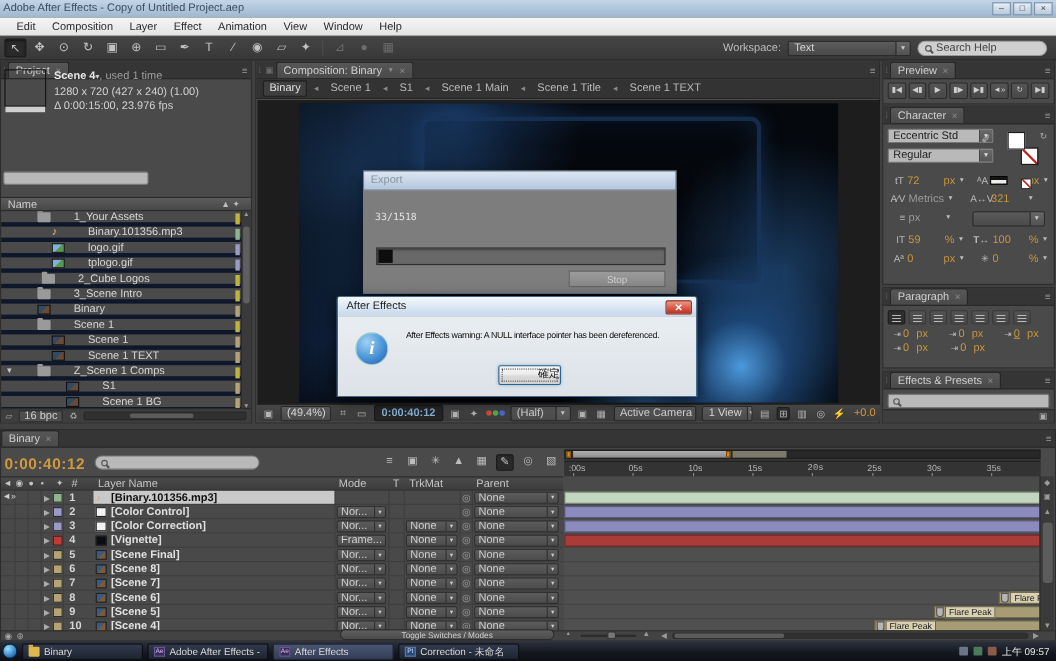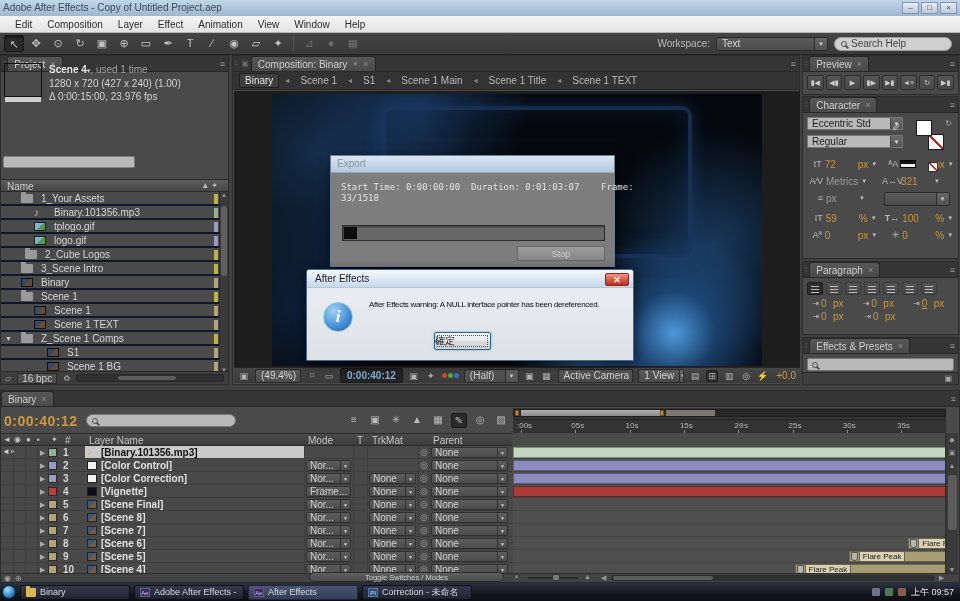--- a/index.html
+++ b/index.html
@@ -40,21 +40,21 @@
 .proj-info{position:absolute;left:0;top:4px;width:227px;height:78px;display:flex;gap:7px;padding:3px}
 .thumb{width:38px;height:34px;background:linear-gradient(135deg,#0a1828 30%,#1c3e60 45%,#0a1categ828 60%),#0a1626;border:1px solid #111;position:relative}
 .thumb::after{content:"";position:absolute;left:0;bottom:-6px;width:100%;height:5px;background:#cfcfcf}
 .pi-text{line-height:13px;color:#d2d2d2}
 .pi-text b{color:#e8e8e8}
 .pi-dim{color:#9f9f9f}
 .proj-filter{position:absolute;left:2px;top:100px;width:132px;height:12px;background:#b9b9b9;border:1px solid #7f7f7f;border-radius:2px}
 .name-hd{position:absolute;left:0;top:123px;width:227px;height:13px;background:linear-gradient(#5c5c5c,#474747);border-top:1px solid #2a2a2a;border-bottom:1px solid #2a2a2a;color:#cfcfcf;padding:1px 6px}
 .name-hd .hic{position:absolute;right:10px;top:1px;color:#bbb;font-size:8px}
 #proj-list{position:absolute;left:0;top:136px;width:219px;height:181px;overflow:hidden}
-.prow{position:relative;height:14px;border-bottom:2px solid #0f172a;display:flex;align-items:center;gap:8px}
+.prow{position:relative;height:14px;border-bottom:4px solid #0f172a;display:flex;align-items:center;gap:21px}
 .prow .pname{color:#d6d6d6;white-space:nowrap}
 .pchip{position:absolute;right:2px;top:2px;width:4px;height:10px}
 .picon{width:12px;height:9px;flex:0 0 auto;position:relative}
 .picon.folder{background:#9a9a9a;border-radius:0 1px 1px 1px}
 .picon.folder::before{content:"";position:absolute;left:0;top:-2px;width:5px;height:2px;background:#9a9a9a;border-radius:1px 1px 0 0}
 .picon.audio{background:transparent;color:#d8c27a;font-size:10px;line-height:9px}
 .picon.image{background:linear-gradient(135deg,#7fb2d8 50%,#569a50 50%);border:1px solid #222}
 .picon.comp{background:linear-gradient(135deg,#304a68 50%,#6a4a32 50%);border:1px solid #111}
 .pcaret{color:#c9c9c9;font-size:7px;width:8px}
 #proj-scroll{position:absolute;right:0;top:136px;width:9px;height:181px;background:#3a3a3a;border-left:1px solid #2c2c2c}
@@ -189,21 +189,21 @@
 #export-dlg .dbody{position:relative;height:94px;font-family:"DejaVu Sans Mono",monospace;color:#e2e2e2;font-size:9px}
 #export-dlg .stats{position:absolute;left:10px;top:9px;line-height:11px;white-space:pre}
 #export-dlg .pbar{position:absolute;left:11px;top:52px;width:263px;height:16px;background:#686868;border:1px solid #2e2e2e;box-shadow:inset 1px 1px 2px #3a3a3a}
 #export-dlg .pfill{position:absolute;left:1px;top:1px;width:13px;height:12px;background:#0d0d0d}
 #export-dlg .stopbtn{position:absolute;right:9px;bottom:6px;width:88px;height:15px;background:linear-gradient(#9c9c9c,#878787);border:1px solid #666;color:#cfcfcf;text-align:center;line-height:14px;font-size:9px;font-family:"Liberation Sans",sans-serif}
 #warn-dlg{position:absolute;left:306px;top:269px;width:328px;height:92px;background:linear-gradient(#ecf0f4,#dde2e8);border:1px solid #46698c;border-radius:3px 3px 0 0;box-shadow:0 4px 14px rgba(0,0,0,.65);z-index:50}
 #warn-dlg .dtitle{height:18px;background:linear-gradient(#f4f8fc,#d4e2f0 70%,#c6d8ea);border-bottom:1px solid #b6c6d6;border-radius:3px 3px 0 0;color:#1c1c1c;padding:3px 8px;font-size:10px}
 #warn-dlg .closex{position:absolute;right:4px;top:3px;width:24px;height:13px;background:linear-gradient(#ee9686,#d6543e 60%,#b83020);border:1px solid #8e2417;border-radius:2px;color:#fff;font-size:9px;line-height:12px;text-align:center;font-weight:bold}
 .infoicon{position:absolute;left:16px;top:32px;width:30px;height:30px;border-radius:50%;background:radial-gradient(circle at 34% 28%,#9fd2f4,#4a94d8 55%,#1c5aa8);border:1px solid #9cc;color:#fff;font-family:"Liberation Serif",serif;font-style:italic;font-weight:bold;font-size:17px;text-align:center;line-height:28px}
 #warn-dlg .msg{position:absolute;left:62px;top:30px;width:262px;color:#0c0c0c;font-size:8px;letter-spacing:-.3px;white-space:nowrap}
-#warn-dlg .okbtn{position:absolute;left:127px;top:62px;width:57px;height:18px;background:linear-gradient(#f7f7f7,#ececec 45%,#dadada 55%,#d0d0d0);border:1px solid #2c628b;border-radius:2px;color:#111;font-size:10px;text-align:left;line-height:16px;outline:1px dotted #555;outline-offset:-4px;box-shadow:0 0 3px #7ab0d4}
+#warn-dlg .okbtn{position:absolute;left:146px;top:62px;width:57px;height:18px;background:linear-gradient(#f7f7f7,#ececec 45%,#dadada 55%,#d0d0d0);border:1px solid #2c628b;border-radius:2px;color:#111;font-size:10px;text-align:right;line-height:16px;outline:1px dotted #555;outline-offset:-4px;box-shadow:0 0 3px #7ab0d4}
 
 
 #taskbar{position:absolute;left:0;top:583px;width:960px;height:18px;background:linear-gradient(#2b313e,#14171e 60%,#0c0e13);display:flex;align-items:center;gap:4px;padding:0 2px}
 .orb{width:14px;height:14px;border-radius:50%;background:radial-gradient(circle at 35% 30%,#9fe0f8,#3a8ad0 55%,#13406e);border:1px solid #0a2038;flex:0 0 auto}
 .tbtn{height:15px;min-width:110px;background:linear-gradient(#323a4c,#1d2330);border:1px solid #0c0f16;border-radius:2px;display:flex;align-items:center;gap:4px;padding:0 5px;color:#d8d8d8;font-size:9px;white-space:nowrap;overflow:hidden}
 .tbtn.active{background:linear-gradient(#4a5570,#333d56);border-color:#202739}
 .tb-ic{width:10px;height:9px;flex:0 0 auto;position:relative}
 .tb-ic.folder{background:#dcb84e;border-radius:0 1px 1px 1px}
 .tb-ic.folder::before{content:"";position:absolute;left:0;top:-2px;width:4px;height:2px;background:#dcb84e}
 .tb-ic.ae{background:#3a2a55;border:1px solid #6a5a9a;color:#cfc0f0;font-size:6px;line-height:8px;text-align:center}
@@ -303,27 +303,27 @@
     </div>
         <div class="prow" style="padding-left: 17px;">
       <span class="pcaret"></span>
       <span class="picon audio">♪</span>
       <span class="pname">Binary.101356.mp3</span>
       <span class="pchip" style="background: rgb(143, 180, 143);"></span>
     </div>
         <div class="prow" style="padding-left: 17px;">
       <span class="pcaret"></span>
       <span class="picon image"></span>
-      <span class="pname">tplogo.gif</span>
+      <span class="pname">logo.gif</span>
       <span class="pchip" style="background: rgb(154, 154, 200);"></span>
     </div>
         <div class="prow" style="padding-left: 17px;">
       <span class="pcaret"></span>
       <span class="picon image"></span>
-      <span class="pname">logo.gif</span>
+      <span class="pname">tplogo.gif</span>
       <span class="pchip" style="background: rgb(154, 154, 200);"></span>
     </div>
         <div class="prow" style="padding-left: 8px;">
       <span class="pcaret"></span>
       <span class="picon folder"></span>
       <span class="pname">2_Cube Logos</span>
       <span class="pchip" style="background: rgb(190, 179, 60);"></span>
     </div>
         <div class="prow" style="padding-left: 4px;">
       <span class="pcaret"></span>
@@ -1095,21 +1095,21 @@
       <span class="tl-hscroll">
           <span class="hthumb"></span>
         </span>
       <span class="harrow" style="left:938px">▶</span>
     </div>
   </div>
 
   <div id="export-dlg">
     <div class="dtitle">Export</div>
     <div class="dbody">
-      <div class="stats"><span>Start Time: 0:00:00:00  Duration: 0:01:03:07    Frame:</span><br><span>33/1518</span></div>
+      <div class="stats"><br><span>33/1518</span></div>
       <div class="pbar">
           <span class="pfill"></span>
         </div>
       <div class="stopbtn">Stop</div>
     </div>
   </div>
 
   <div id="warn-dlg">
     <div class="dtitle">After Effects</div>
     <div class="closex">✕</div>

